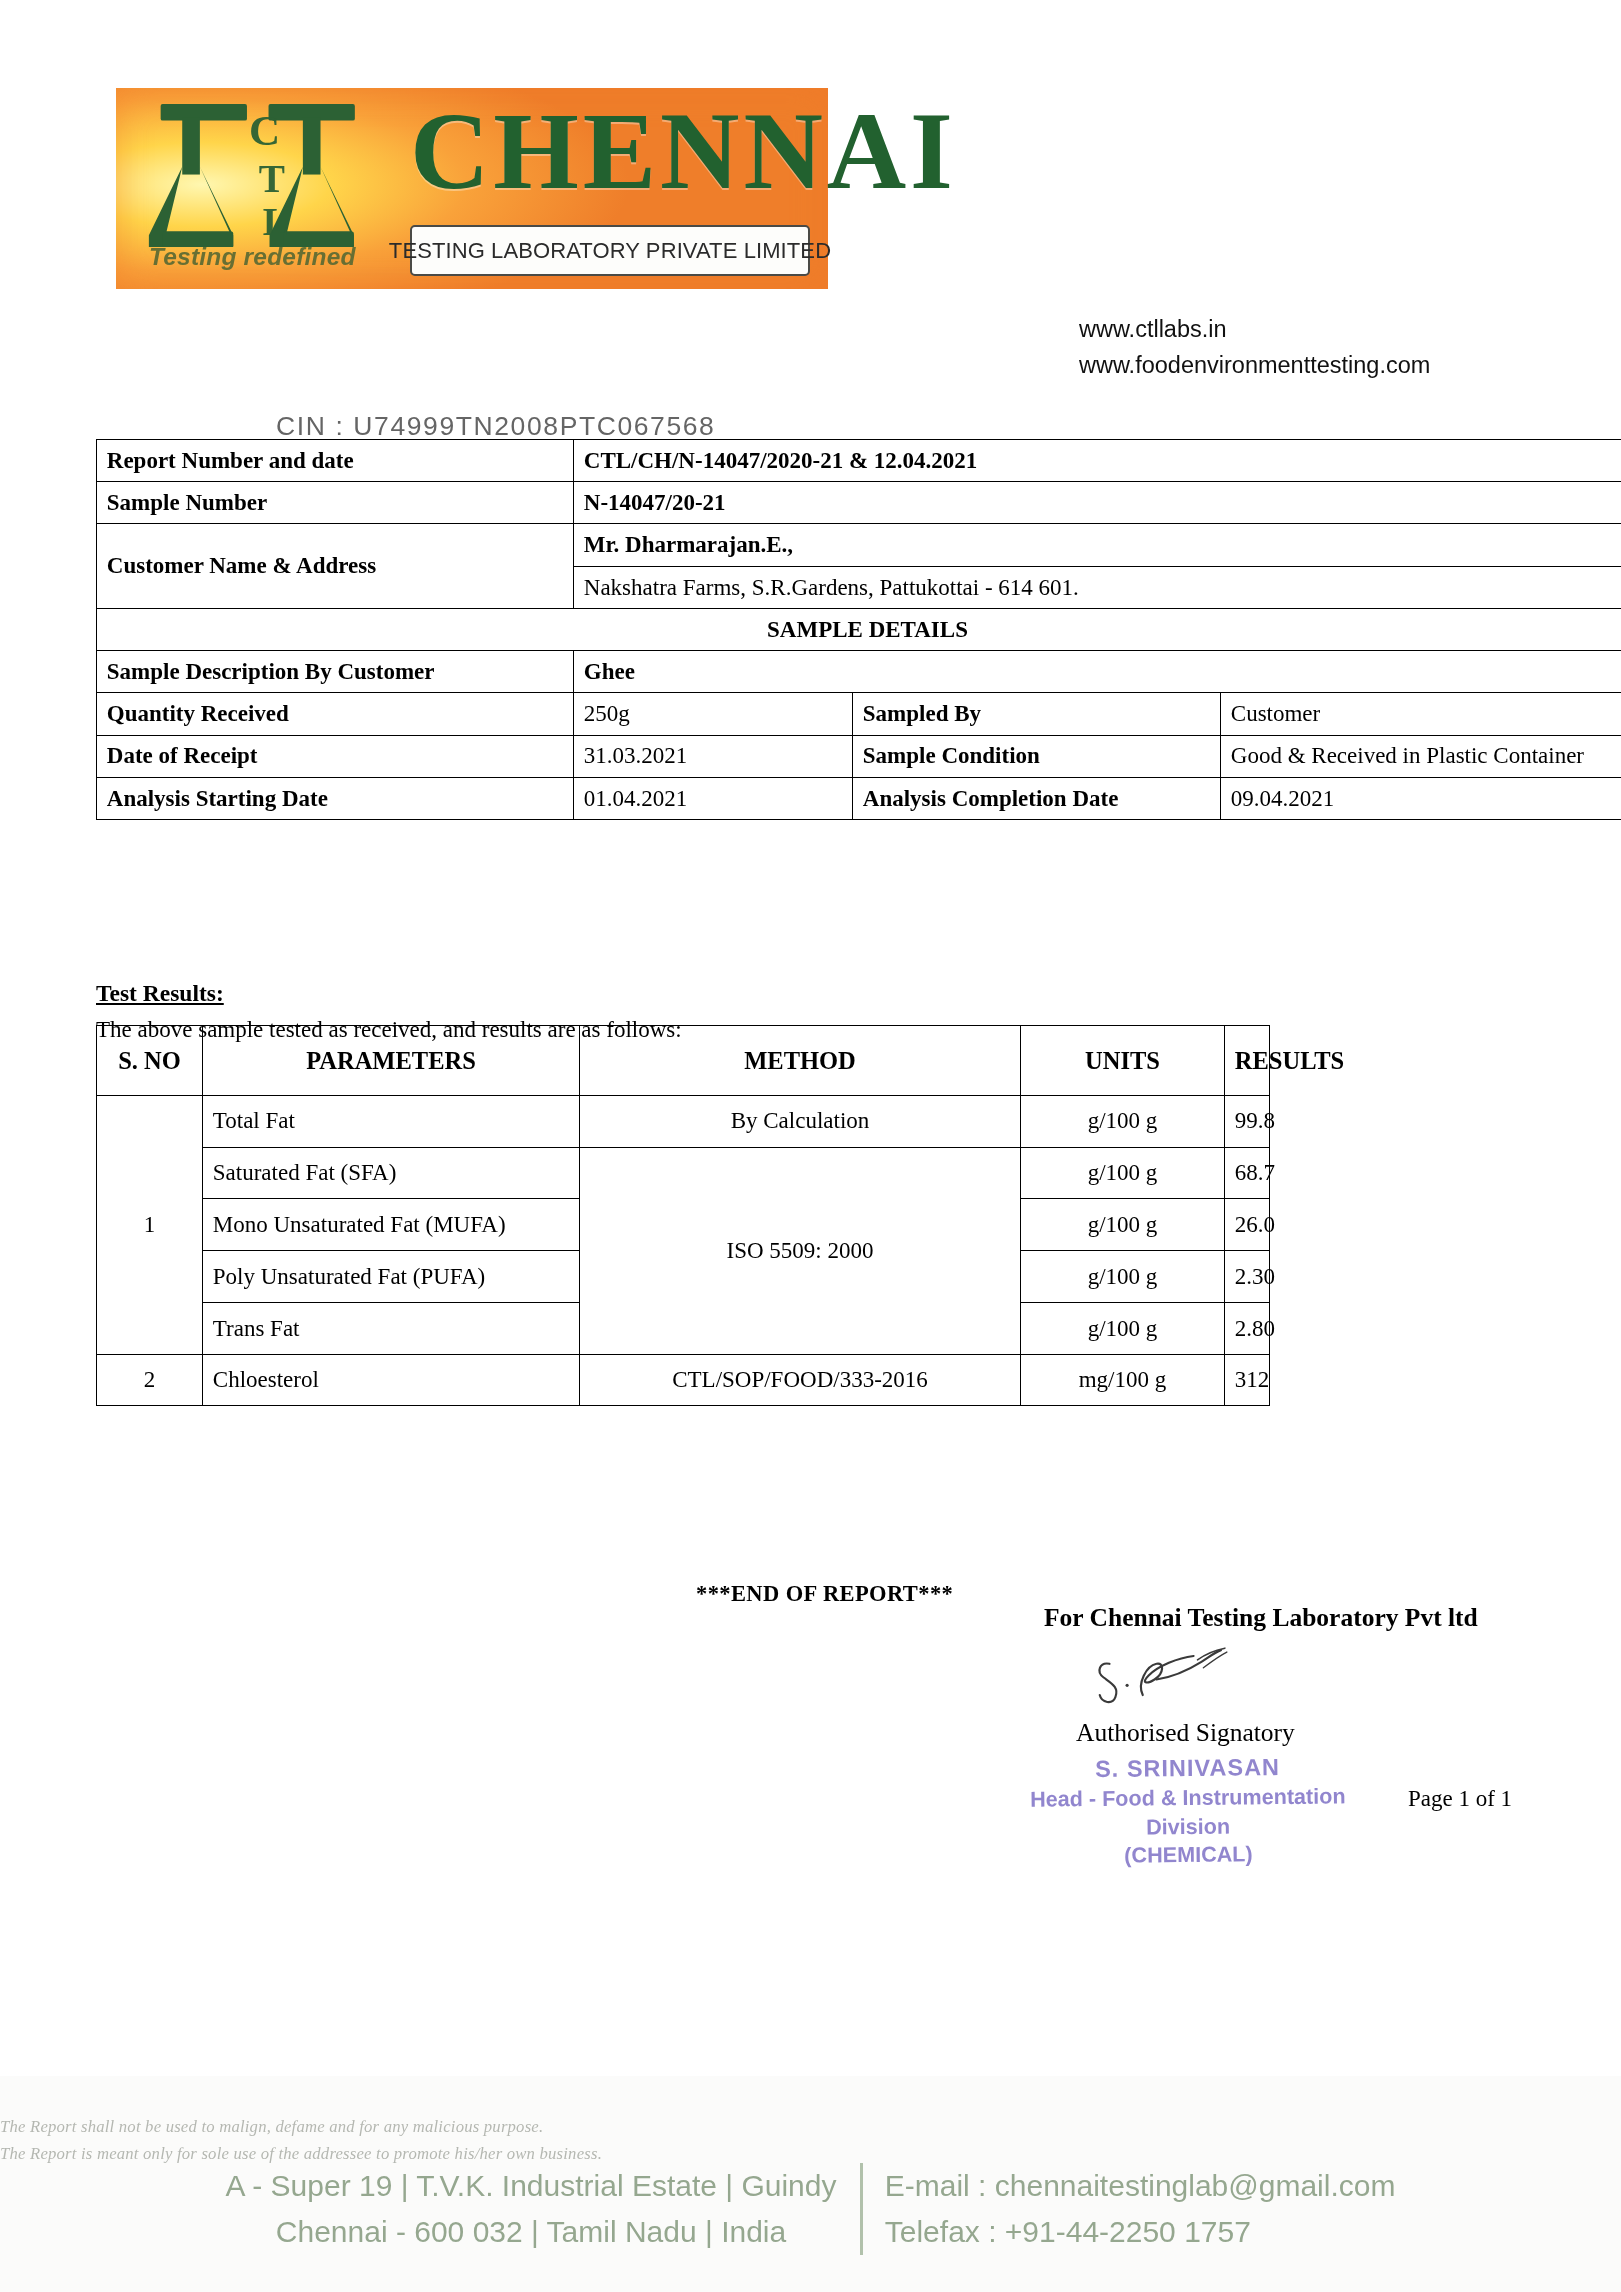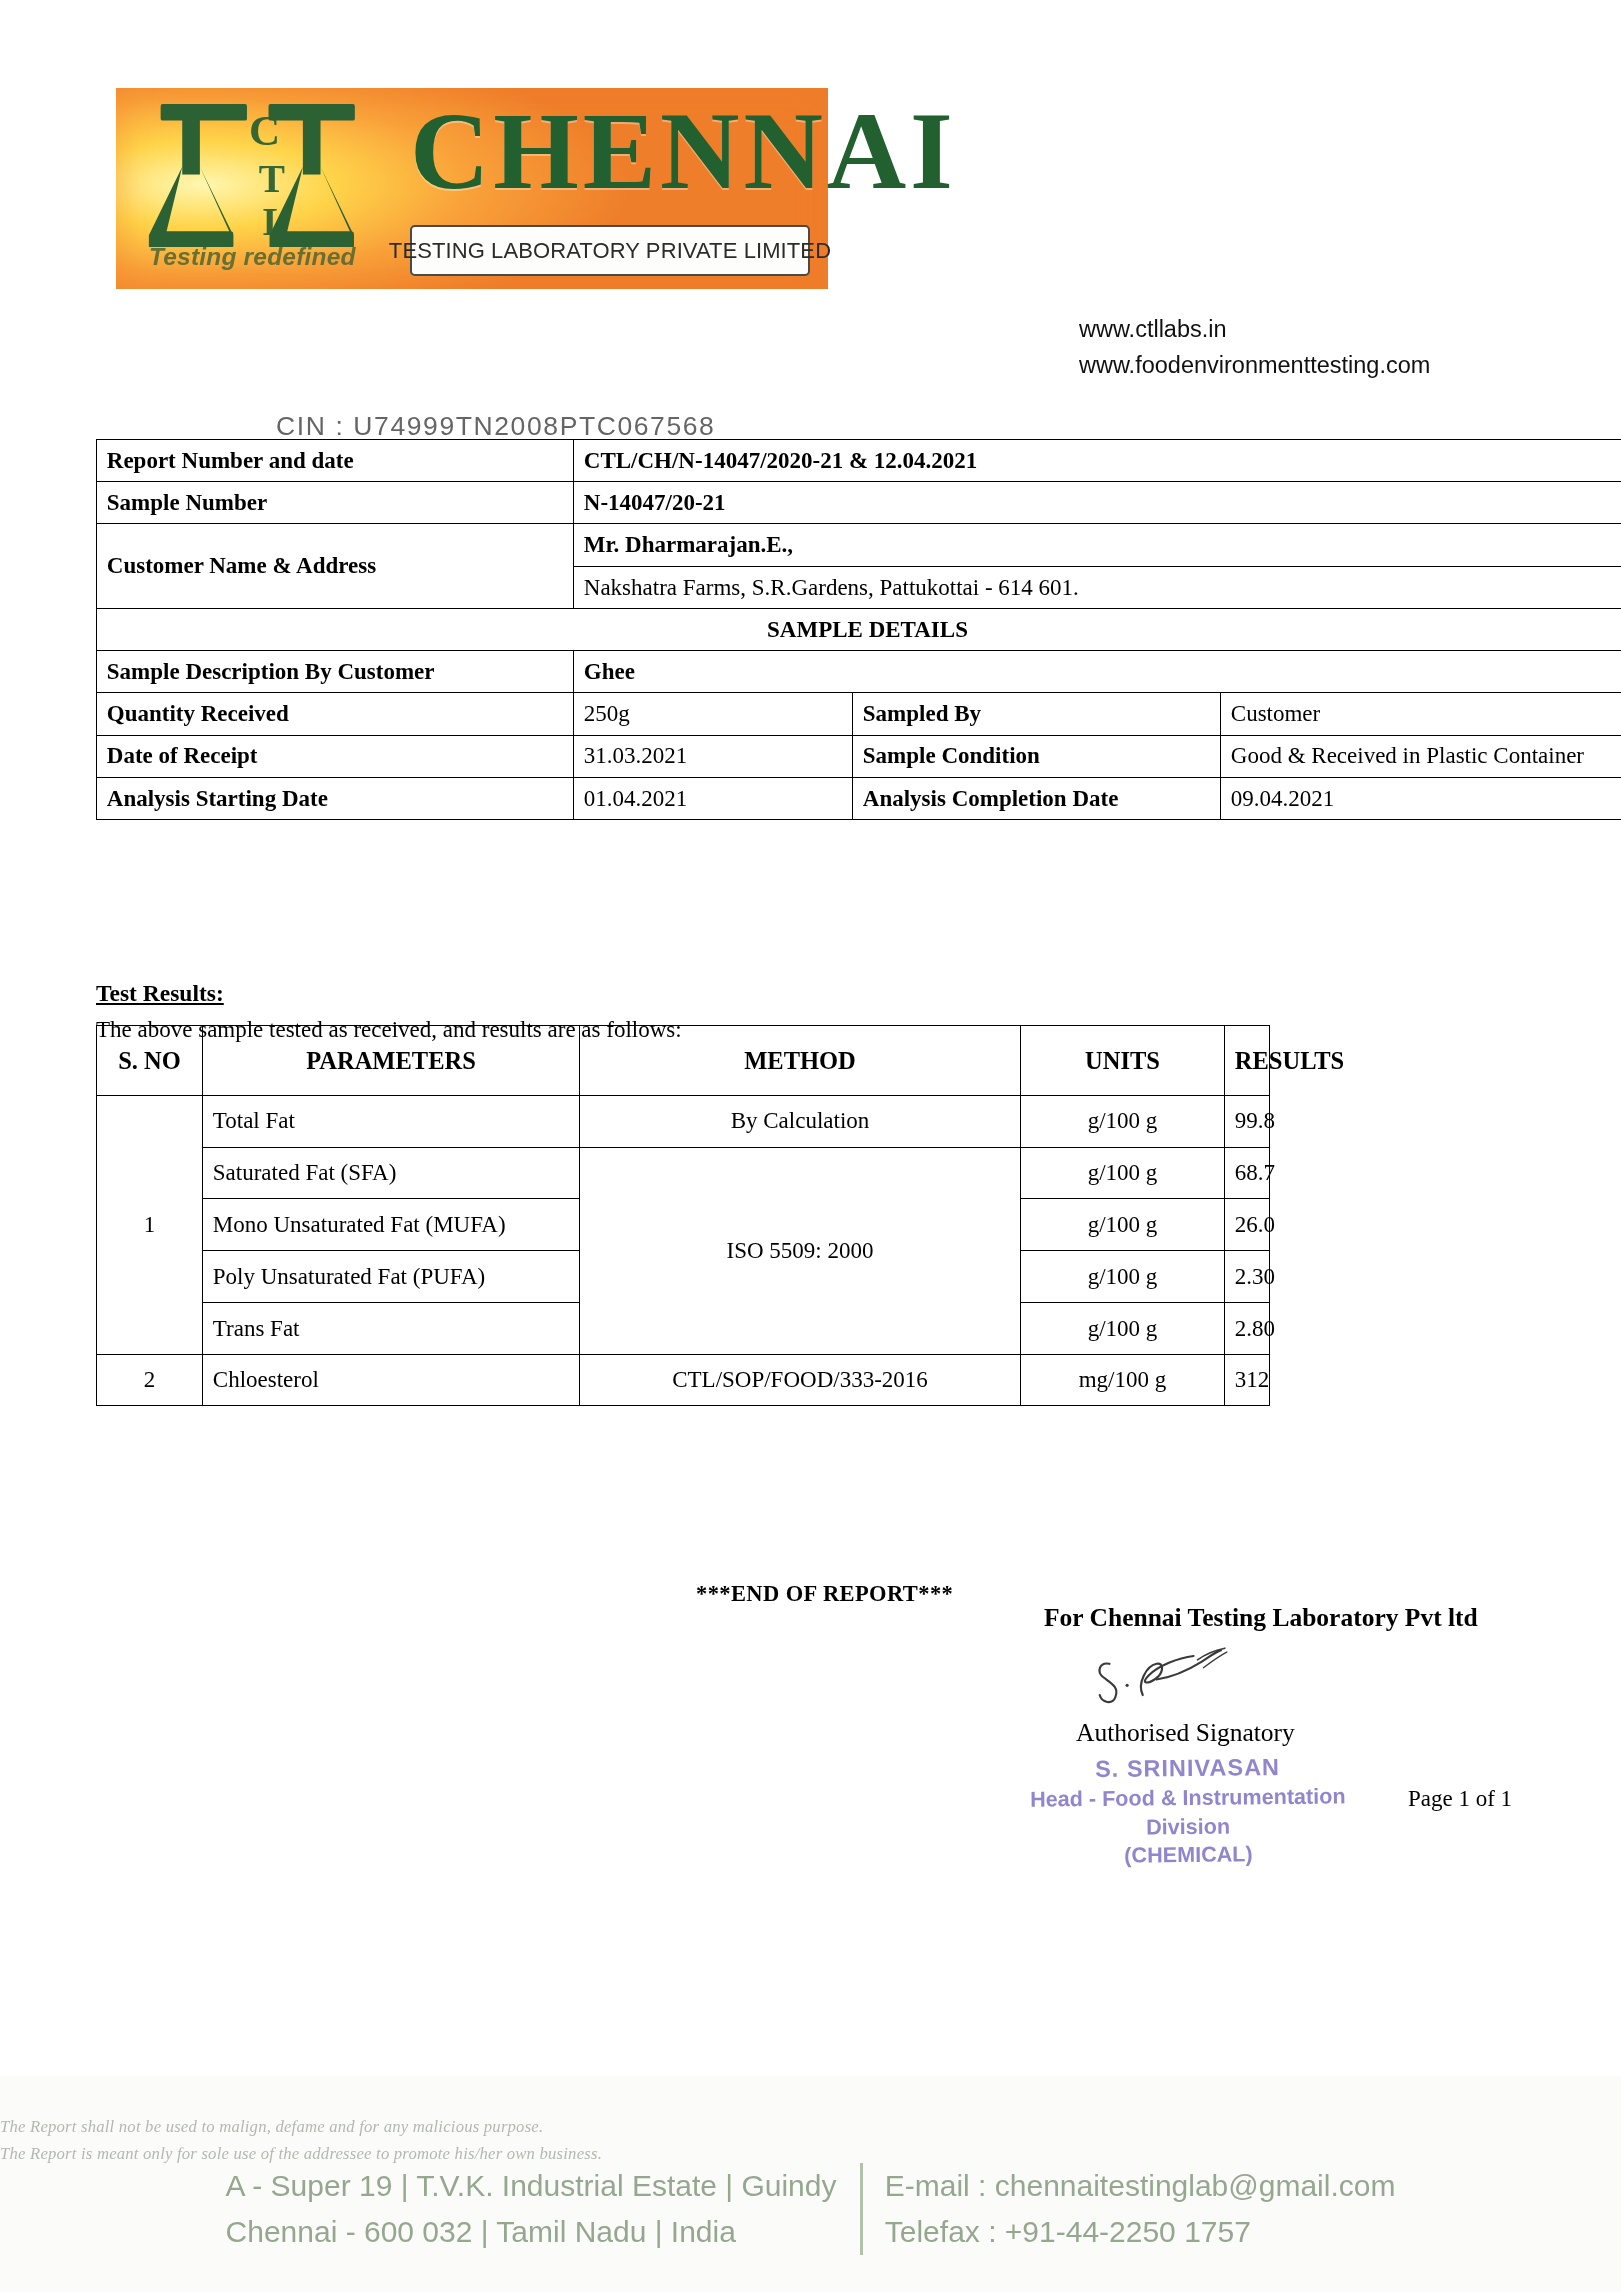--- a/index.html
+++ b/index.html
@@ -268,21 +268,21 @@
   }
   .footer-col {
     font-size: 30px;
     line-height: 46px;
     white-space: nowrap;
   }
   .footer-col.left  { text-align: right;  padding-right: 15.7px; }
   .footer-col.right { text-align: left;   padding-left: 21.6px; border-left: 3.9px solid #a9bba3; }
   .footer-col .l2 { display: block; }
   .fc-left-l1 { display: block; }
-  .fc-left-l2 { display: block; text-align: left; }
+  .fc-left-l2 { display: block; text-align: center; }
 </style>
 </head>
 <body>
 
 <div class="page">
 
   <div class="header">
     <div class="logo-box">
       <svg class="logo-flask" viewBox="0 0 260 160">
         <g fill="#2c6134">

